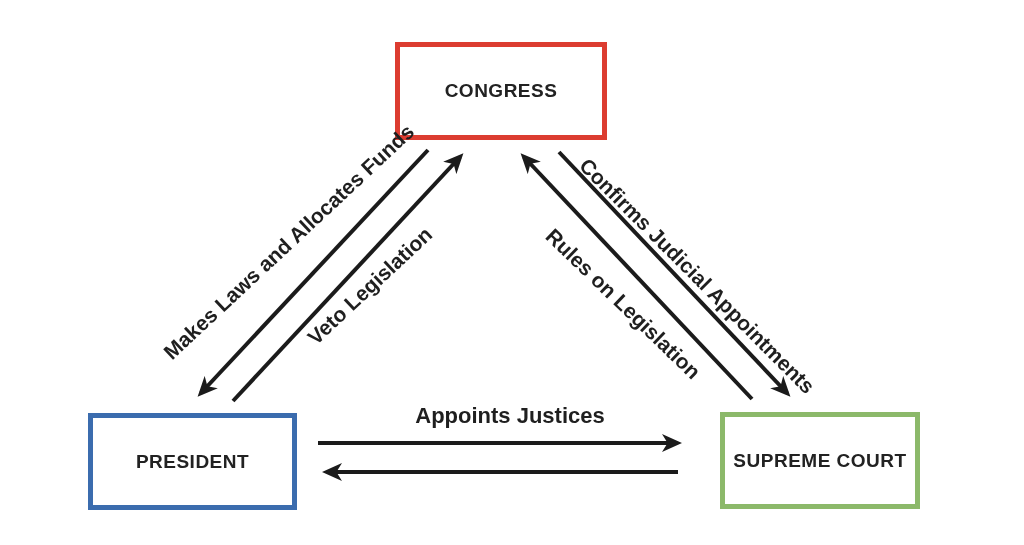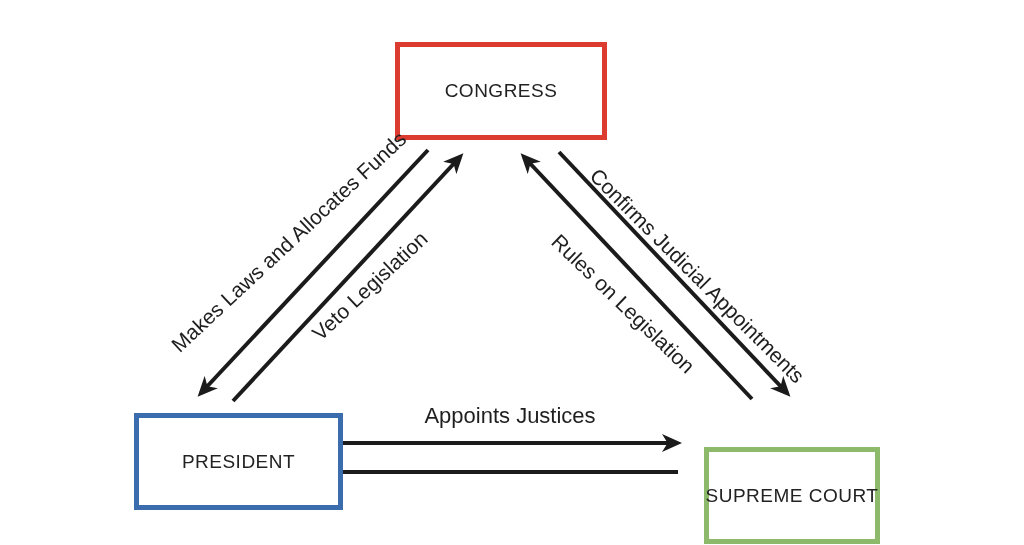--- a/index.html
+++ b/index.html
@@ -7,20 +7,21 @@
     padding: 0;
     background: #ffffff;
     font-family: "Liberation Sans", sans-serif;
   }
   .canvas {
     position: relative;
     width: 1024px;
     height: 545px;
     background: #ffffff;
     overflow: hidden;
+    font-weight: bold;
   }
   .arrows-layer {
     position: absolute;
     left: 0;
     top: 0;
     width: 1024px;
     height: 545px;
   }
   .arrow-line {
     stroke: #1b1b1b;
@@ -35,26 +36,24 @@
     justify-content: center;
     box-sizing: border-box;
   }
   .node-congress {
     left: 395px; top: 42px; width: 212px; height: 98px;
     border: 5px solid #dc3c30;
   }
   .node-president {
     left: 88px; top: 413px; width: 209px; height: 97px;
     border: 5px solid #3b6cae;
-    margin-left: 46px;
   }
   .node-supreme-court {
-    left: 704px; top: 412px; width: 176px; height: 97px;
+    left: 720px; top: 412px; width: 200px; height: 97px;
     border: 5px solid #8cb96a;
-    margin-top: 35px;
   }
   .node-label {
     font-size: 19px;
     letter-spacing: 0.5px;
     color: #222222;
     white-space: nowrap;
   }
   .edge-label {
     position: absolute;
     white-space: nowrap;

